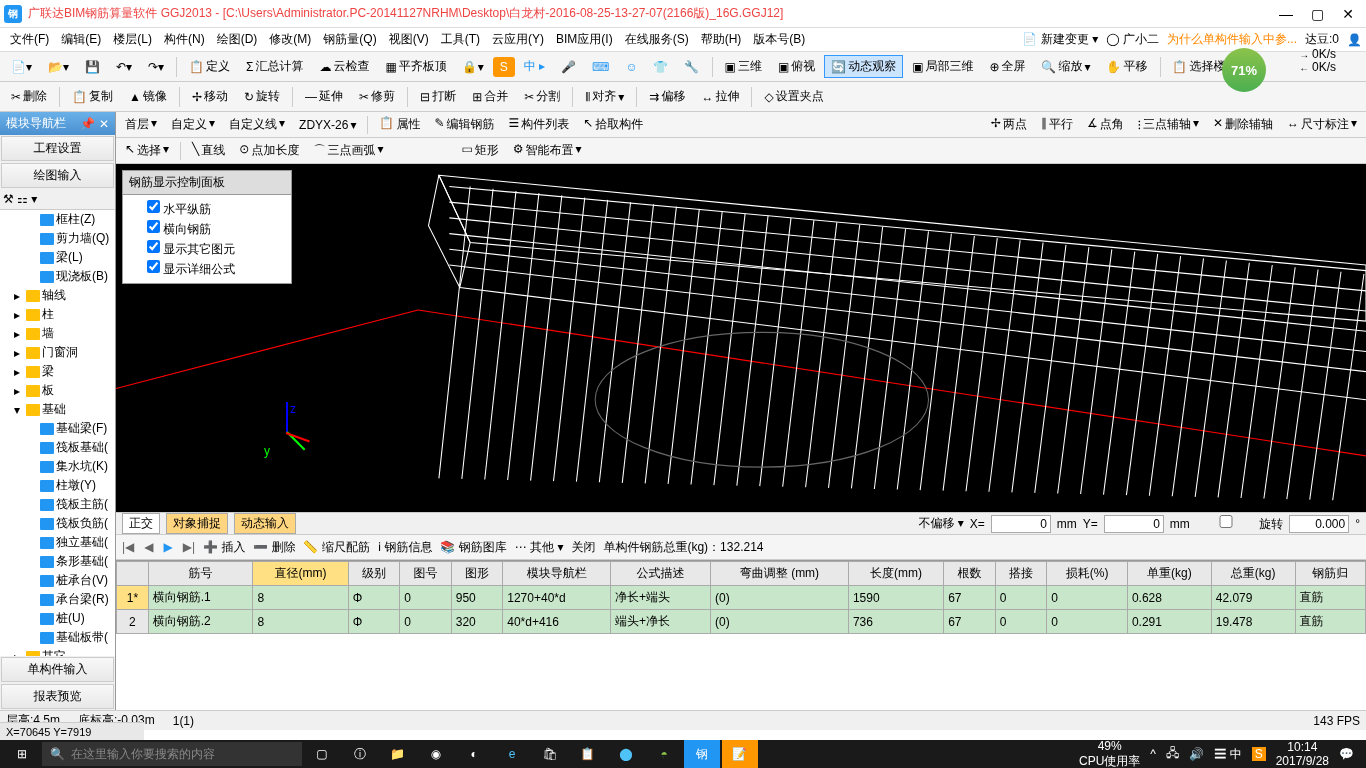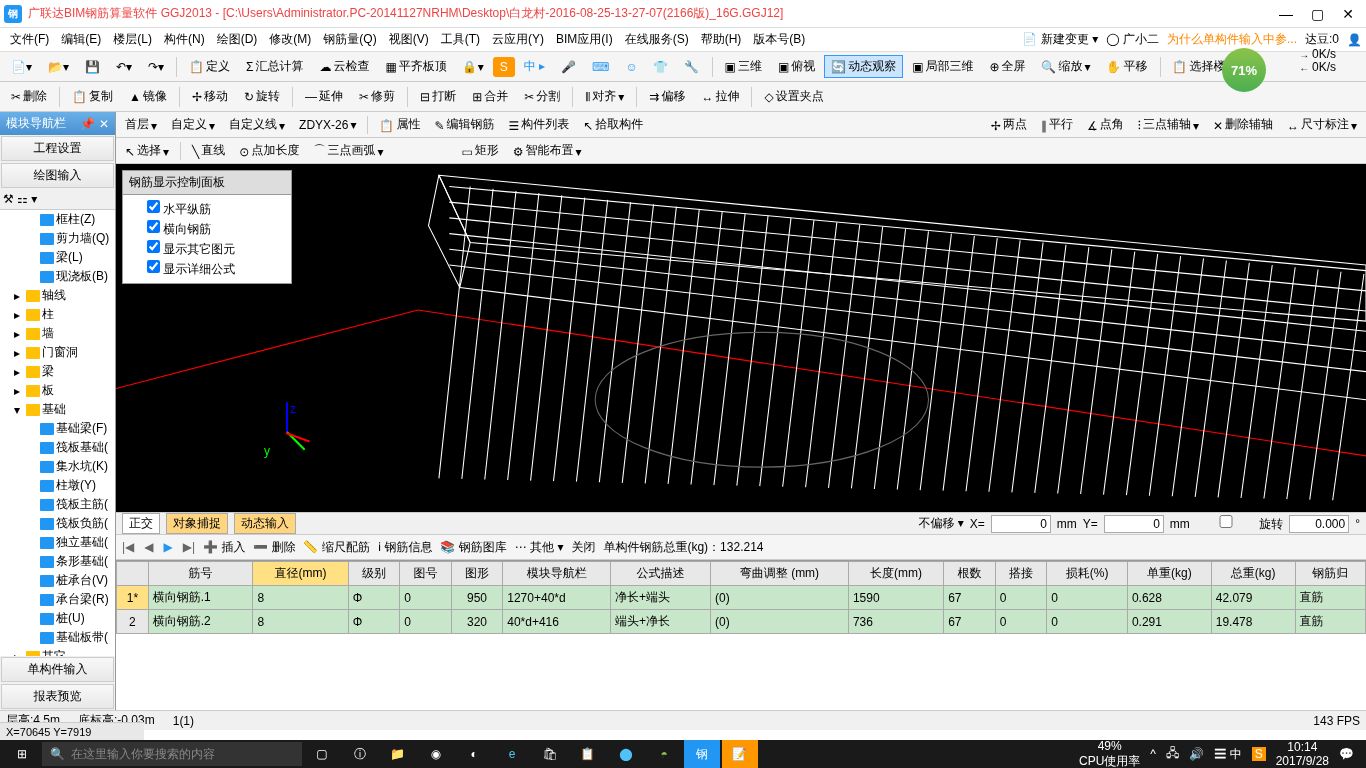--- a/index.html
+++ b/index.html
@@ -25,21 +25,21 @@
 .sidehdr .px{cursor:pointer}
 .sidebtn{background:linear-gradient(#f8f8f8,#e8e8e8);border:1px solid #ccc;text-align:center;padding:3px;cursor:pointer;margin:1px}
 .sidetree{flex:1;overflow:auto;background:#fff;font-size:12px}
 .sidetree .node{padding:1px 2px;cursor:pointer;white-space:nowrap;display:flex;align-items:center;gap:2px}
 .sidetree .ind1{padding-left:14px}
 .sidetree .ind2{padding-left:28px}
 .fico{width:14px;height:12px;display:inline-block;background:#FFC107;border-radius:1px}
 .nico{width:14px;height:12px;display:inline-block;background:#2196F3;border-radius:1px}
 .content{flex:1;display:flex;flex-direction:column}
 .ctoolbar{height:26px;border-bottom:1px solid #ccc;display:flex;align-items:center;padding:0 4px;gap:4px;background:#f5f5f5}
-.ctoolbar .btn{padding:1px 5px;cursor:pointer;display:flex;align-items:flex-end;gap:2px}
+.ctoolbar .btn{padding:1px 5px;cursor:pointer;display:flex;align-items:flex-start;gap:2px}
 .ctoolbar .sep{width:1px;height:18px;background:#ccc;margin:0 2px}
 .viewport{flex:1;background:#000;position:relative;overflow:hidden}
 .axis{position:absolute;left:170px;bottom:80px}
 .axis .z{position:absolute;width:2px;height:30px;background:#00f;left:0;top:-30px}
 .axis .y{position:absolute;width:2px;height:25px;background:#0f0;left:0;top:0;transform:rotate(-45deg);transform-origin:top}
 .axis .x{position:absolute;width:25px;height:2px;background:#f00;left:0;top:0;transform:rotate(20deg);transform-origin:left}
 .axis .lz{position:absolute;color:#00f;left:4px;top:-30px}
 .axis .ly{position:absolute;color:#0f0;left:-22px;top:12px}
 .panel{position:absolute;left:6px;top:6px;width:170px;background:#fff;border:1px solid #999}
 .panel .ph{background:#ddd;padding:3px 6px;border-bottom:1px solid #999}
@@ -369,39 +369,39 @@
               <th>钢筋归</th>
             </tr>
           </thead>
           <tbody id="gridbody">
             <tr class="sel">
               <td class="rownum">1*</td>
               <td>横向钢筋.1</td>
               <td>8</td>
               <td>Φ</td>
               <td>0</td>
-              <td style="text-align:center">950</td>
+              <td style="">950</td>
               <td>1270+40*d</td>
               <td>净长+端头</td>
               <td>(0)</td>
               <td>1590</td>
               <td>67</td>
               <td>0</td>
               <td>0</td>
               <td>0.628</td>
               <td>42.079</td>
               <td>直筋</td>
             </tr>
             <tr>
               <td class="rownum">2</td>
               <td>横向钢筋.2</td>
               <td>8</td>
               <td>Φ</td>
               <td>0</td>
-              <td style="text-align:center">320</td>
+              <td style="">320</td>
               <td>40*d+416</td>
               <td>端头+净长</td>
               <td>(0)</td>
               <td>736</td>
               <td>67</td>
               <td>0</td>
               <td>0</td>
               <td>0.291</td>
               <td>19.478</td>
               <td>直筋</td>

